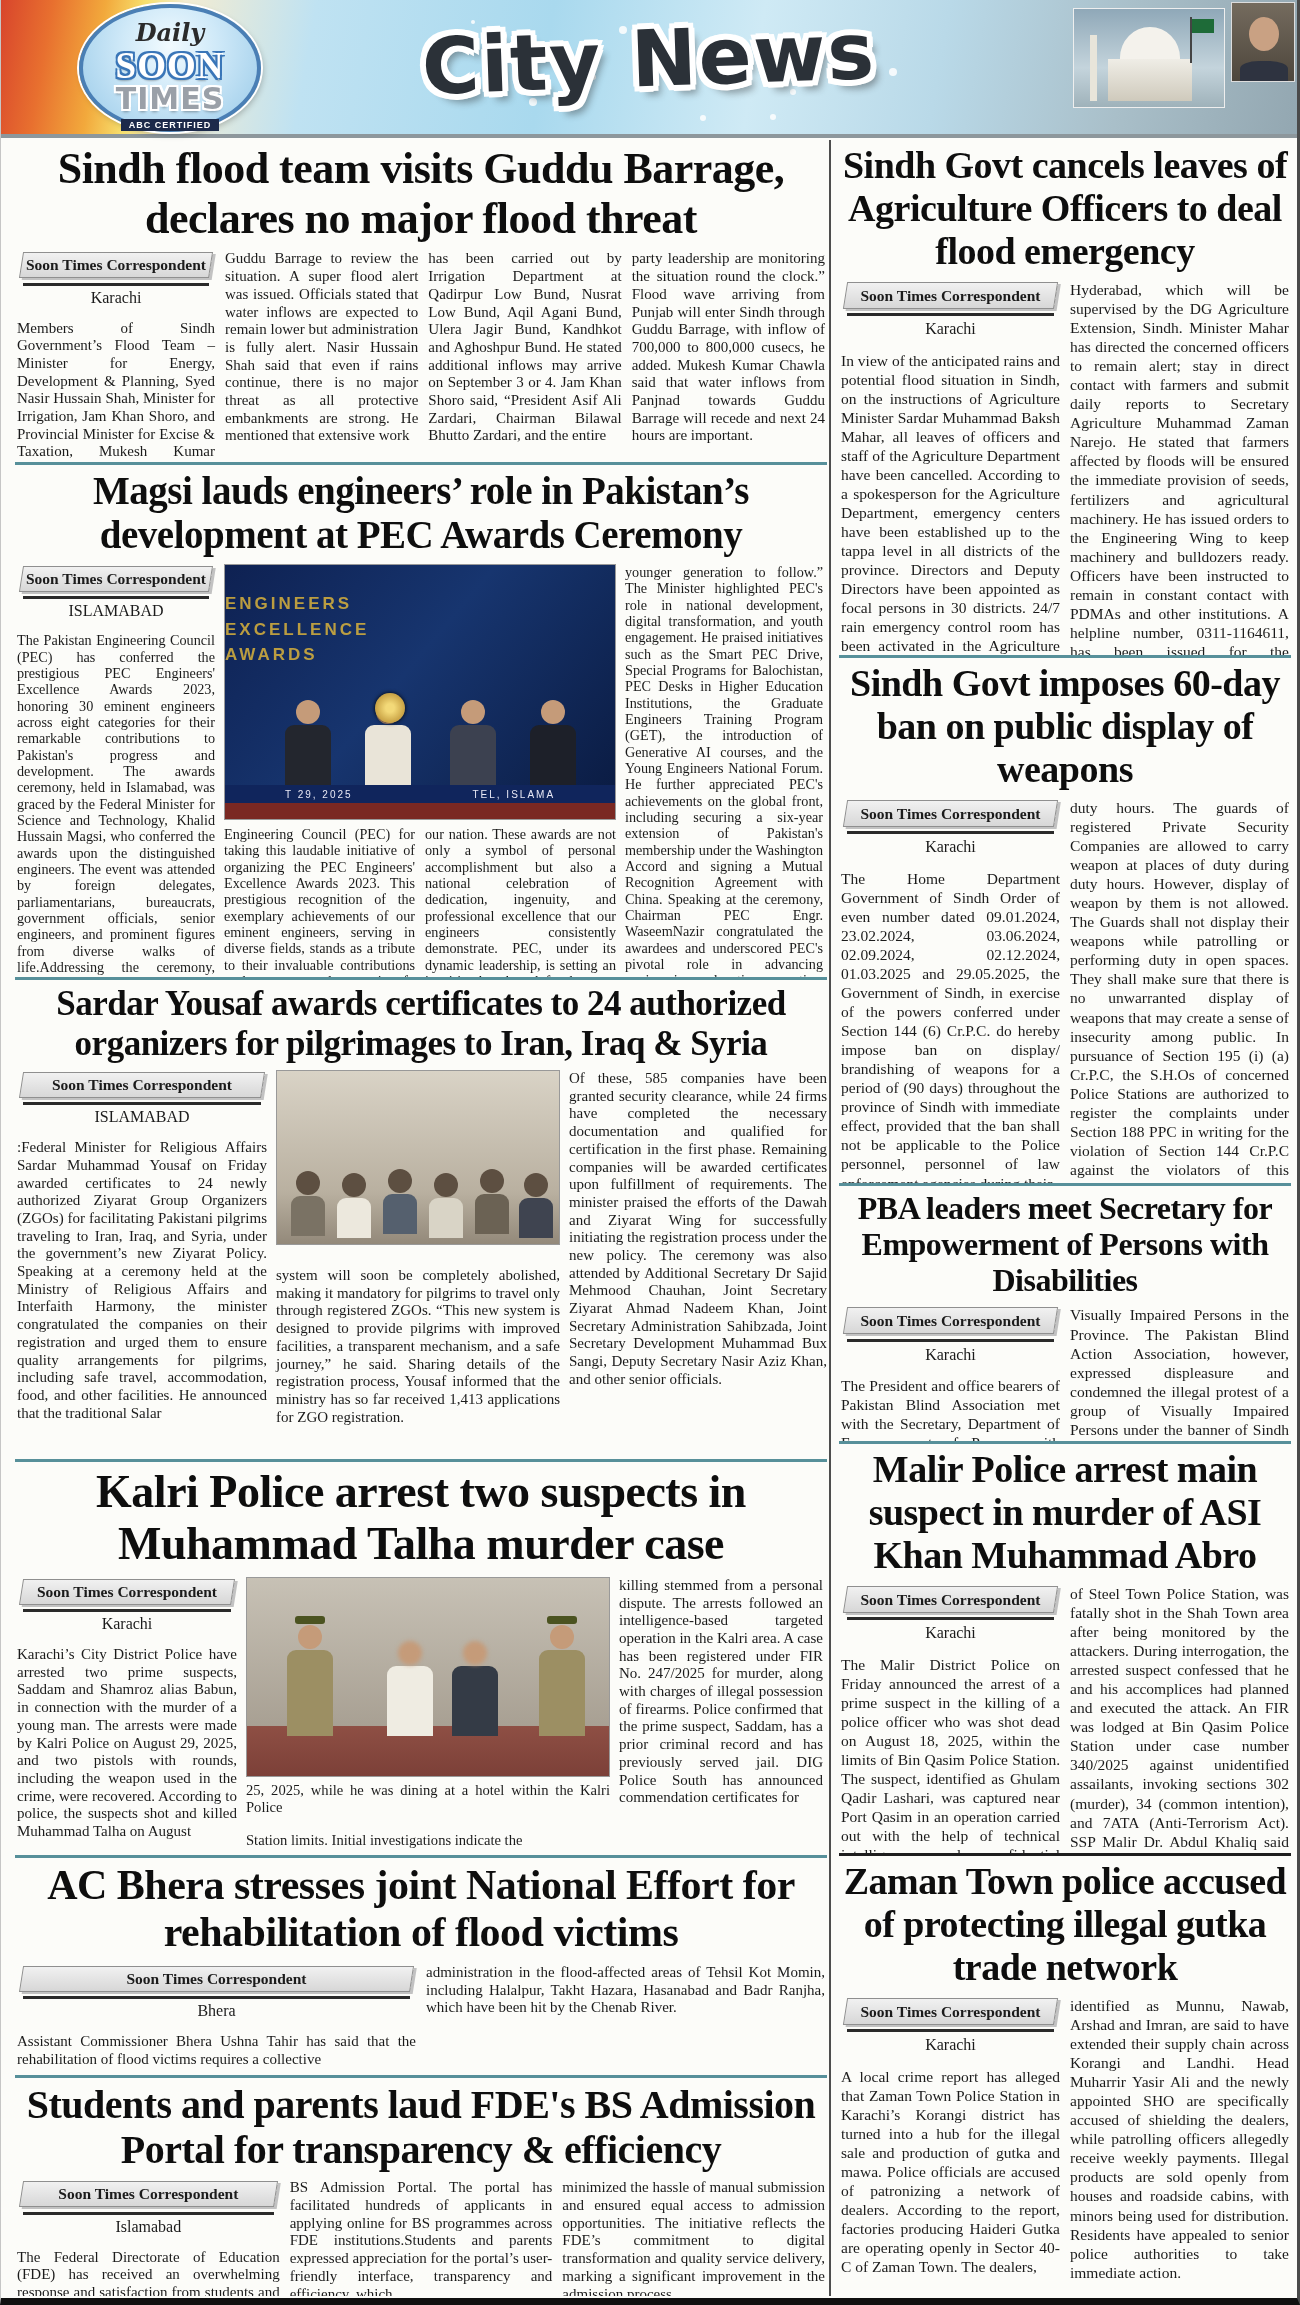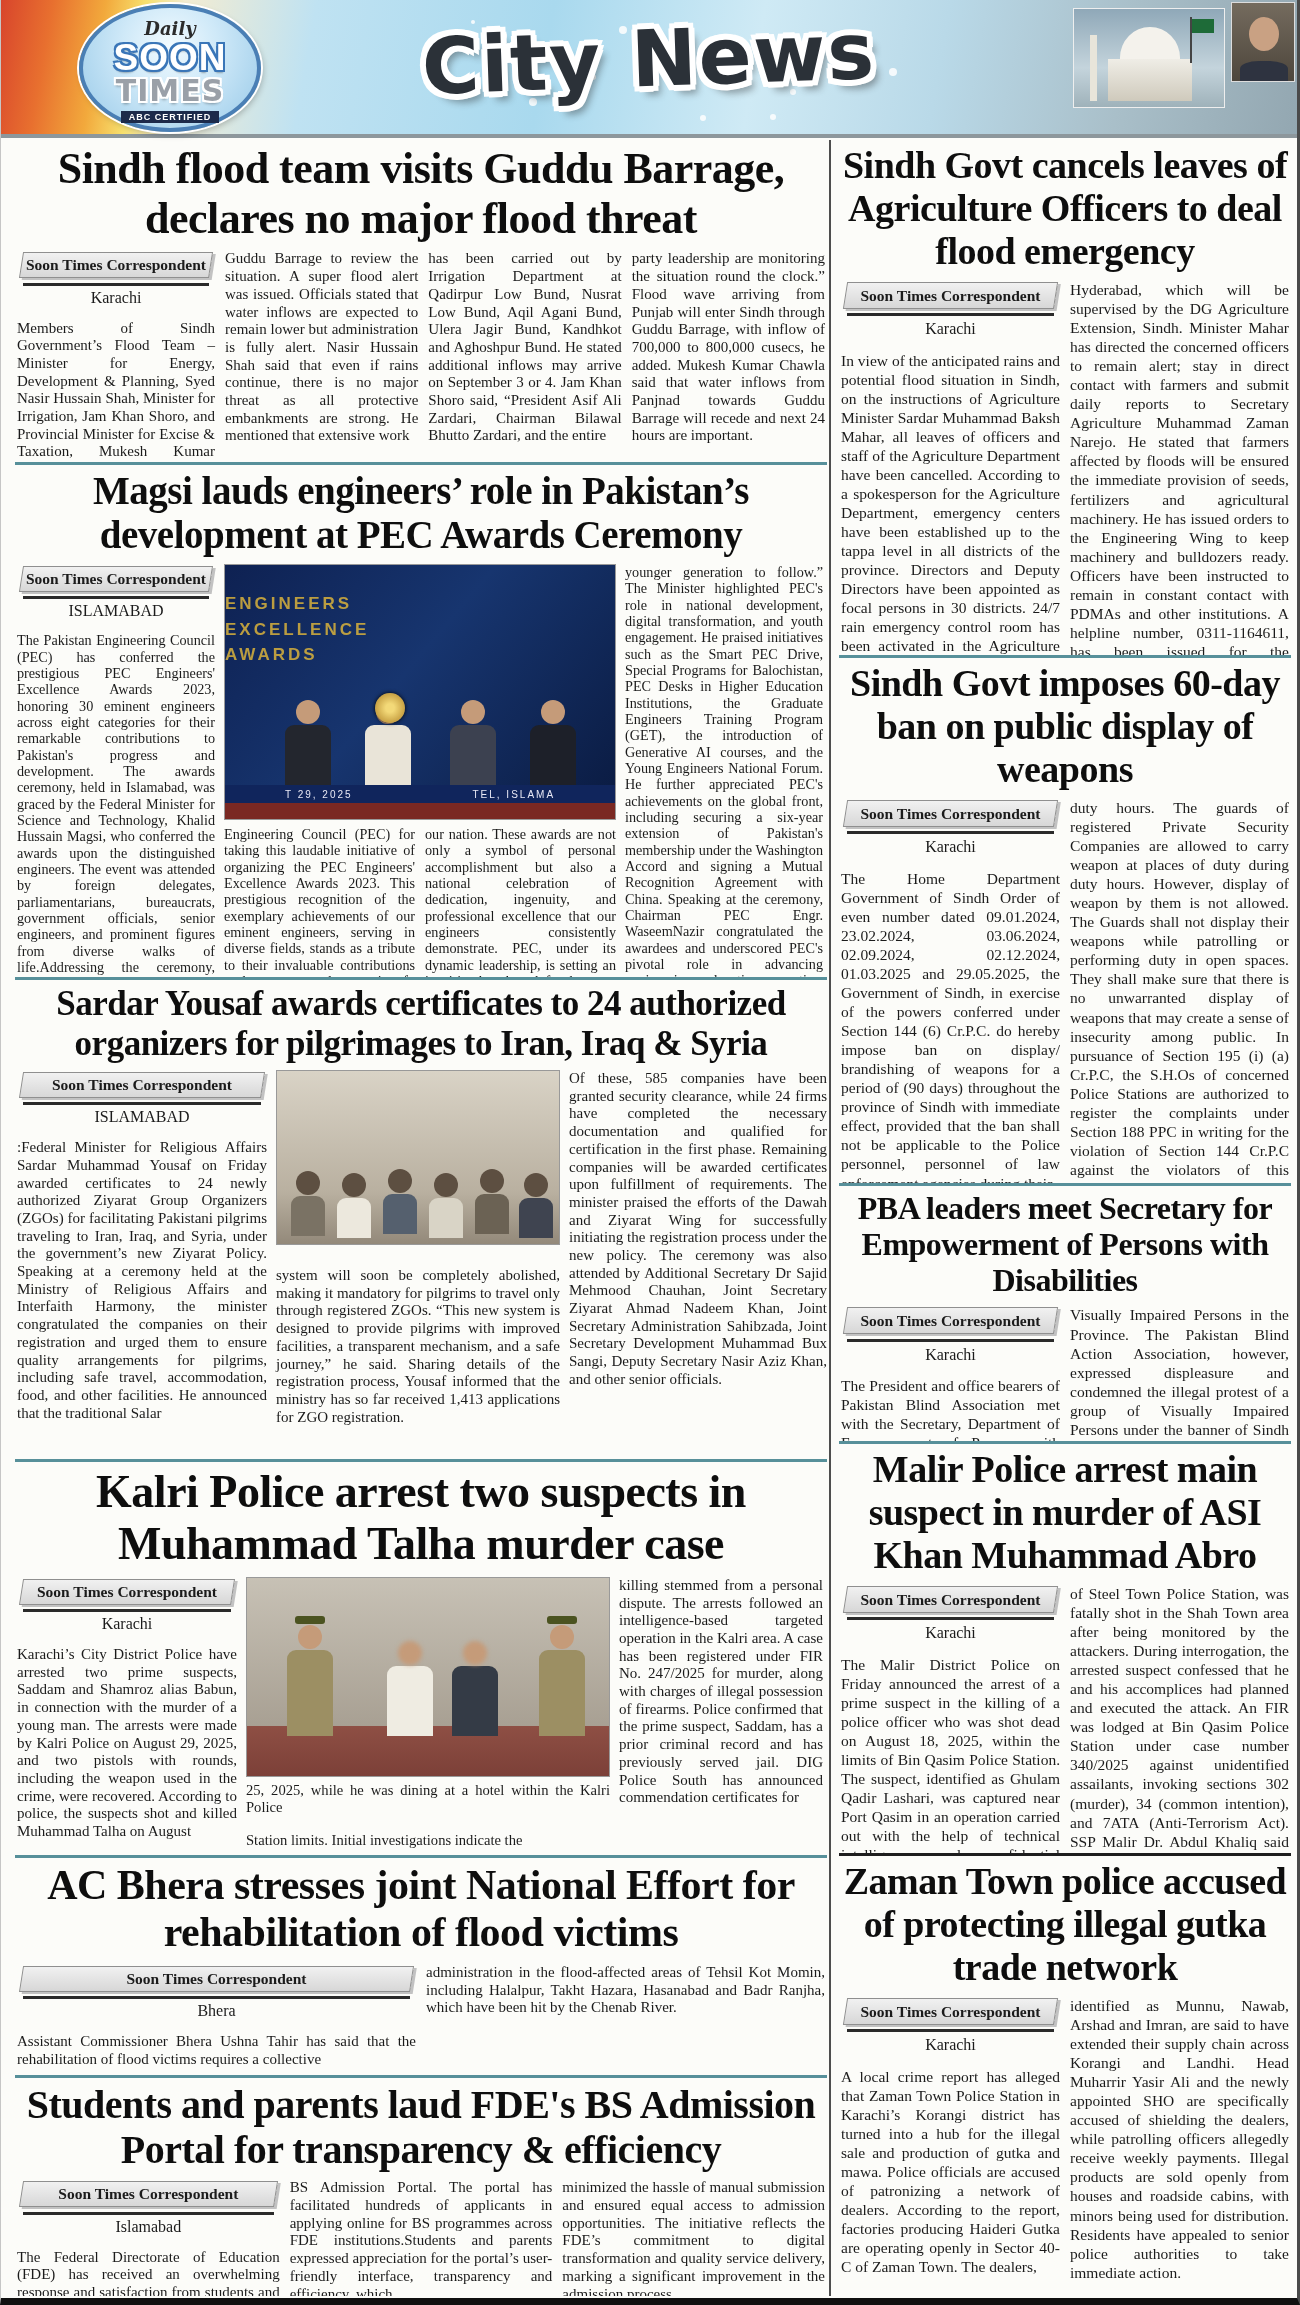--- a/index.html
+++ b/index.html
@@ -24,22 +24,22 @@
       60px 80px 0 2px #fff, 260px 30px 0 2px #fff, 320px 70px 0 1px #fff, 370px 18px 0 2px #fff,
       120px 55px 0 1px #fff, 15px 50px 0 1px #fff, 300px 95px 0 1px #fff, 420px 50px 0 2px #fff,
       230px 96px 0 1px #fff, 180px 30px 0 1px #fff; opacity:.85; }
   .logo {
     position:absolute; left:78px; top:4px; width:182px; height:128px;
     background: radial-gradient(circle at 50% 32%, #f2fbff 0%, #cfe9f8 40%, #97c9e8 100%);
     border:4px solid #4a7fb5; border-radius:50%;
     box-shadow:0 0 0 2px #fff, 2px 3px 6px rgba(0,0,0,.25);
     text-align:center;
   }
-  .logo .daily { font-family:"DejaVu Serif",serif; font-style:italic; font-weight:bold; font-size:18px; color:#2b2b2b; margin-top:10px; }
-  .logo .soon  { font-family:Liberation Sans, sans-serif; font-weight:bold; font-size:37px; line-height:1.0; color:#ffffff;
+  .logo .daily { font-family:"DejaVu Serif",serif; font-style:italic; font-weight:bold; font-size:24px; color:#2b2b2b; margin-top:10px; }
+  .logo .soon  { font-family:Liberation Serif, serif; font-weight:bold; font-size:37px; line-height:1.0; color:#ffffff;
                  text-shadow:-2px -2px 0 #3a76b8,2px -2px 0 #3a76b8,-2px 2px 0 #3a76b8,2px 2px 0 #3a76b8,0 3px 2px rgba(0,0,0,.3); letter-spacing:1px;}
   .logo .times { font-family:"DejaVu Sans",sans-serif; font-weight:bold; font-size:30px; line-height:1.0; color:#9aa0a8;
                  text-shadow:-2px -2px 0 #fff,2px -2px 0 #fff,-2px 2px 0 #fff,2px 2px 0 #fff,0 3px 3px rgba(0,0,0,.35); letter-spacing:1px;}
   .logo .ribbon{ display:inline-block; margin-top:4px; background:#1c2a4a; color:#fff;
                  font-family:"Liberation Sans",sans-serif; font-weight:bold; font-size:9px; padding:1px 8px; letter-spacing:1px; }
   .page-title {
     position:absolute; left:0; right:0; top:14px; text-align:center;
     font-family:"DejaVu Sans",sans-serif; font-weight:bold; font-size:78px; letter-spacing:2px;
     color:#2b3138; transform:rotate(-2deg);
     text-shadow:-5px -5px 0 #fff,5px -5px 0 #fff,-5px 5px 0 #fff,5px 5px 0 #fff,0 -6px 0 #fff,0 6px 0 #fff,-6px 0 0 #fff,6px 0 0 #fff,7px 9px 7px rgba(40,40,40,.4);

